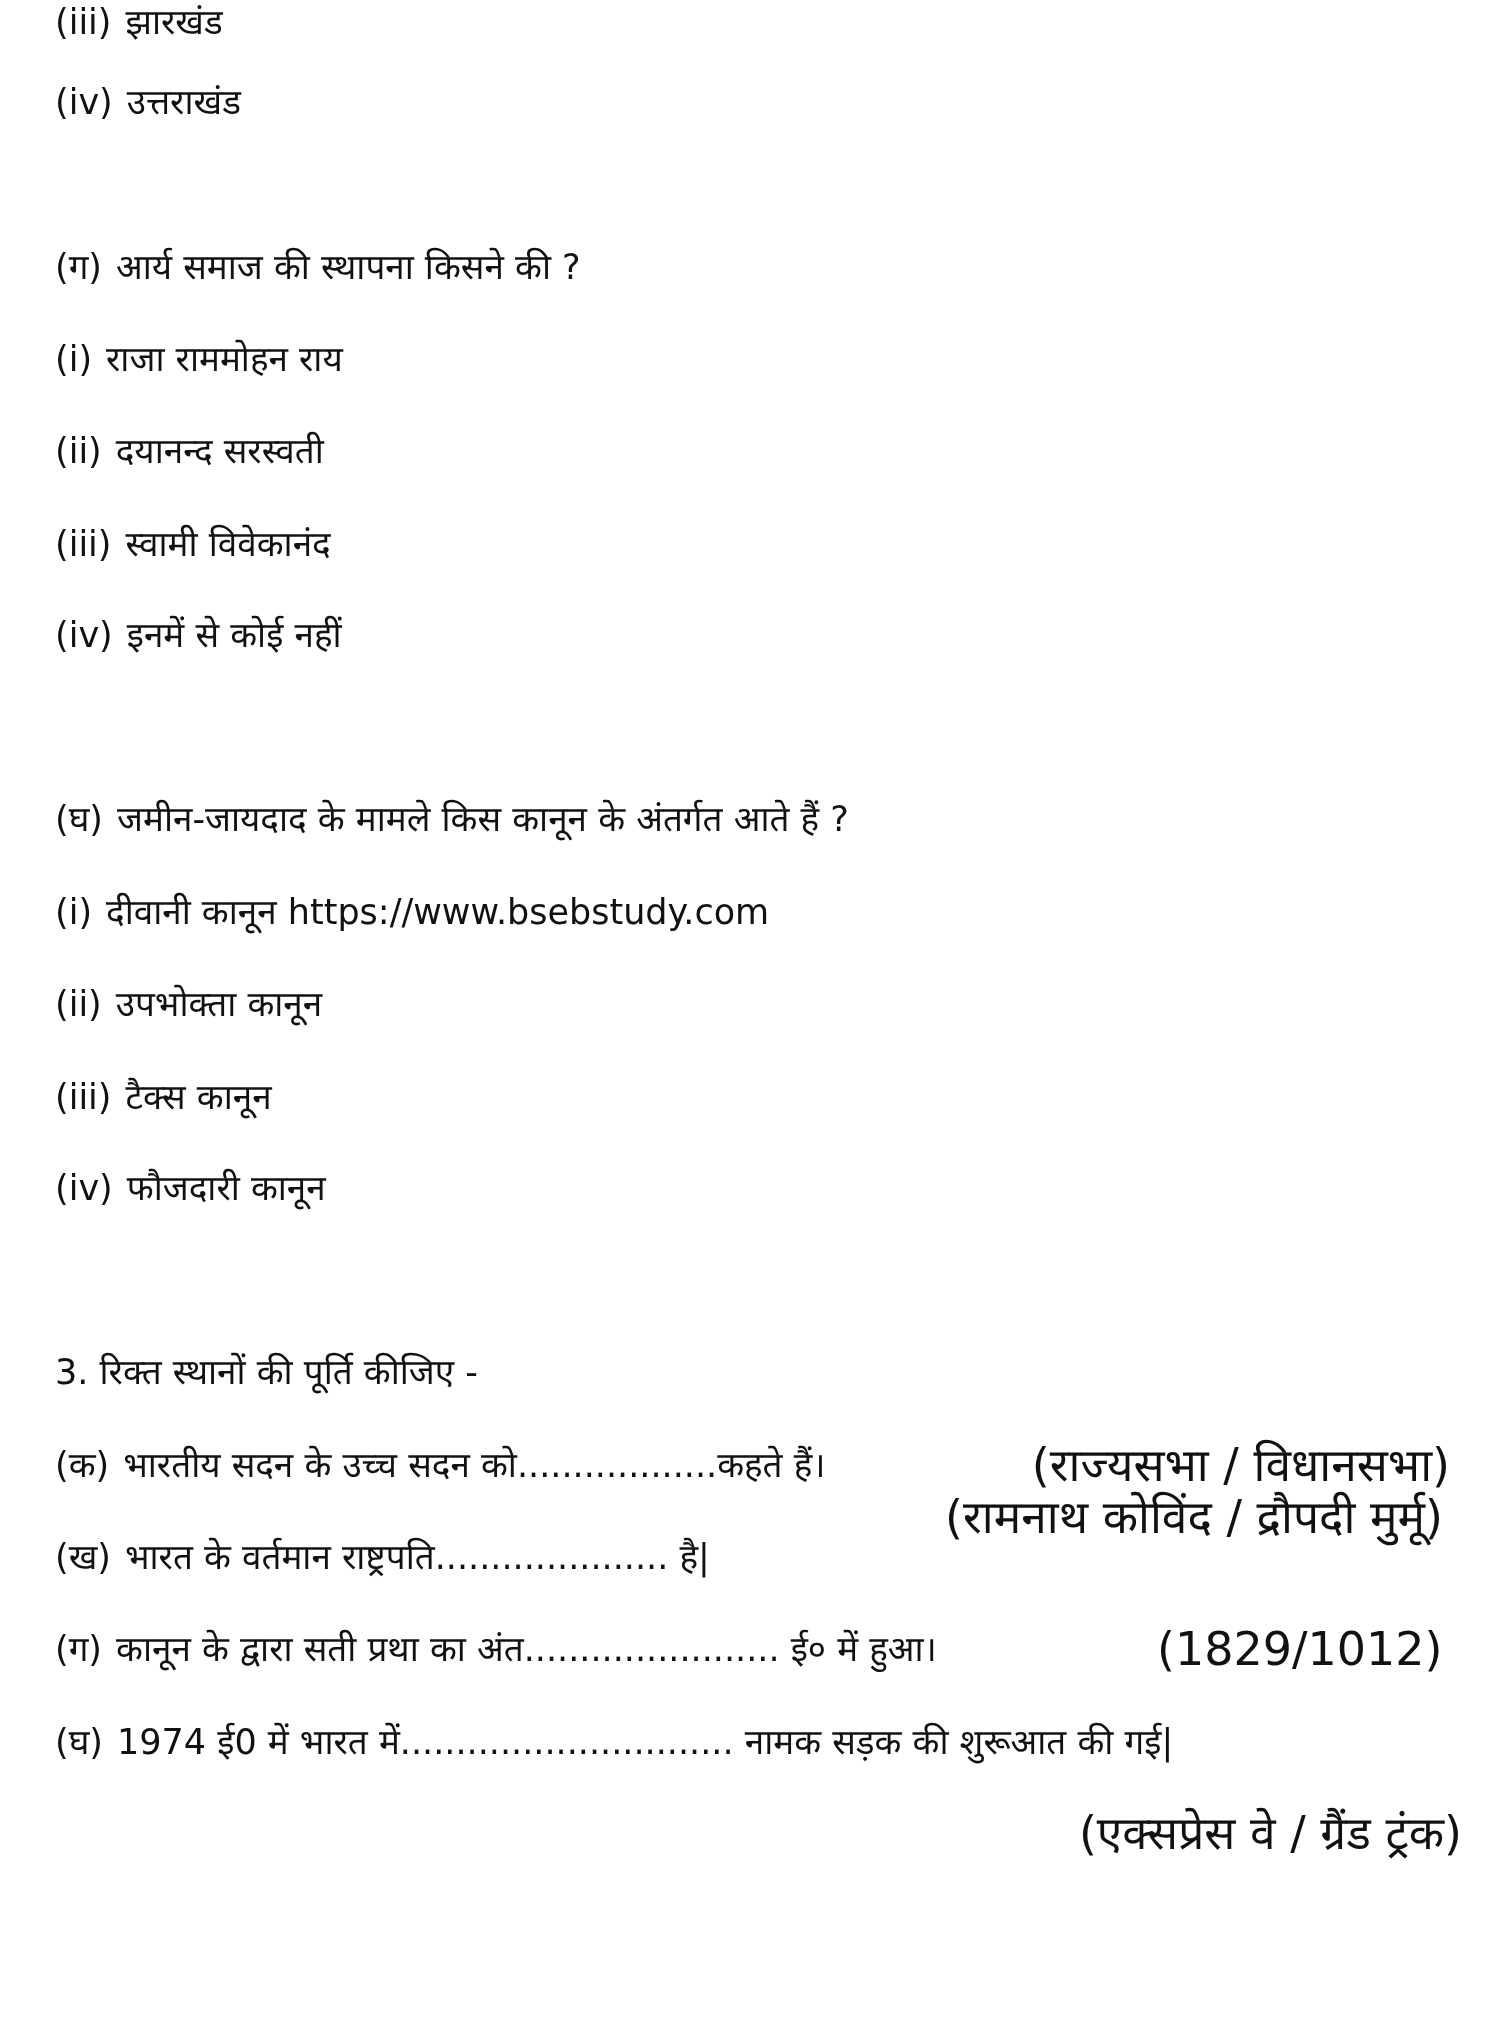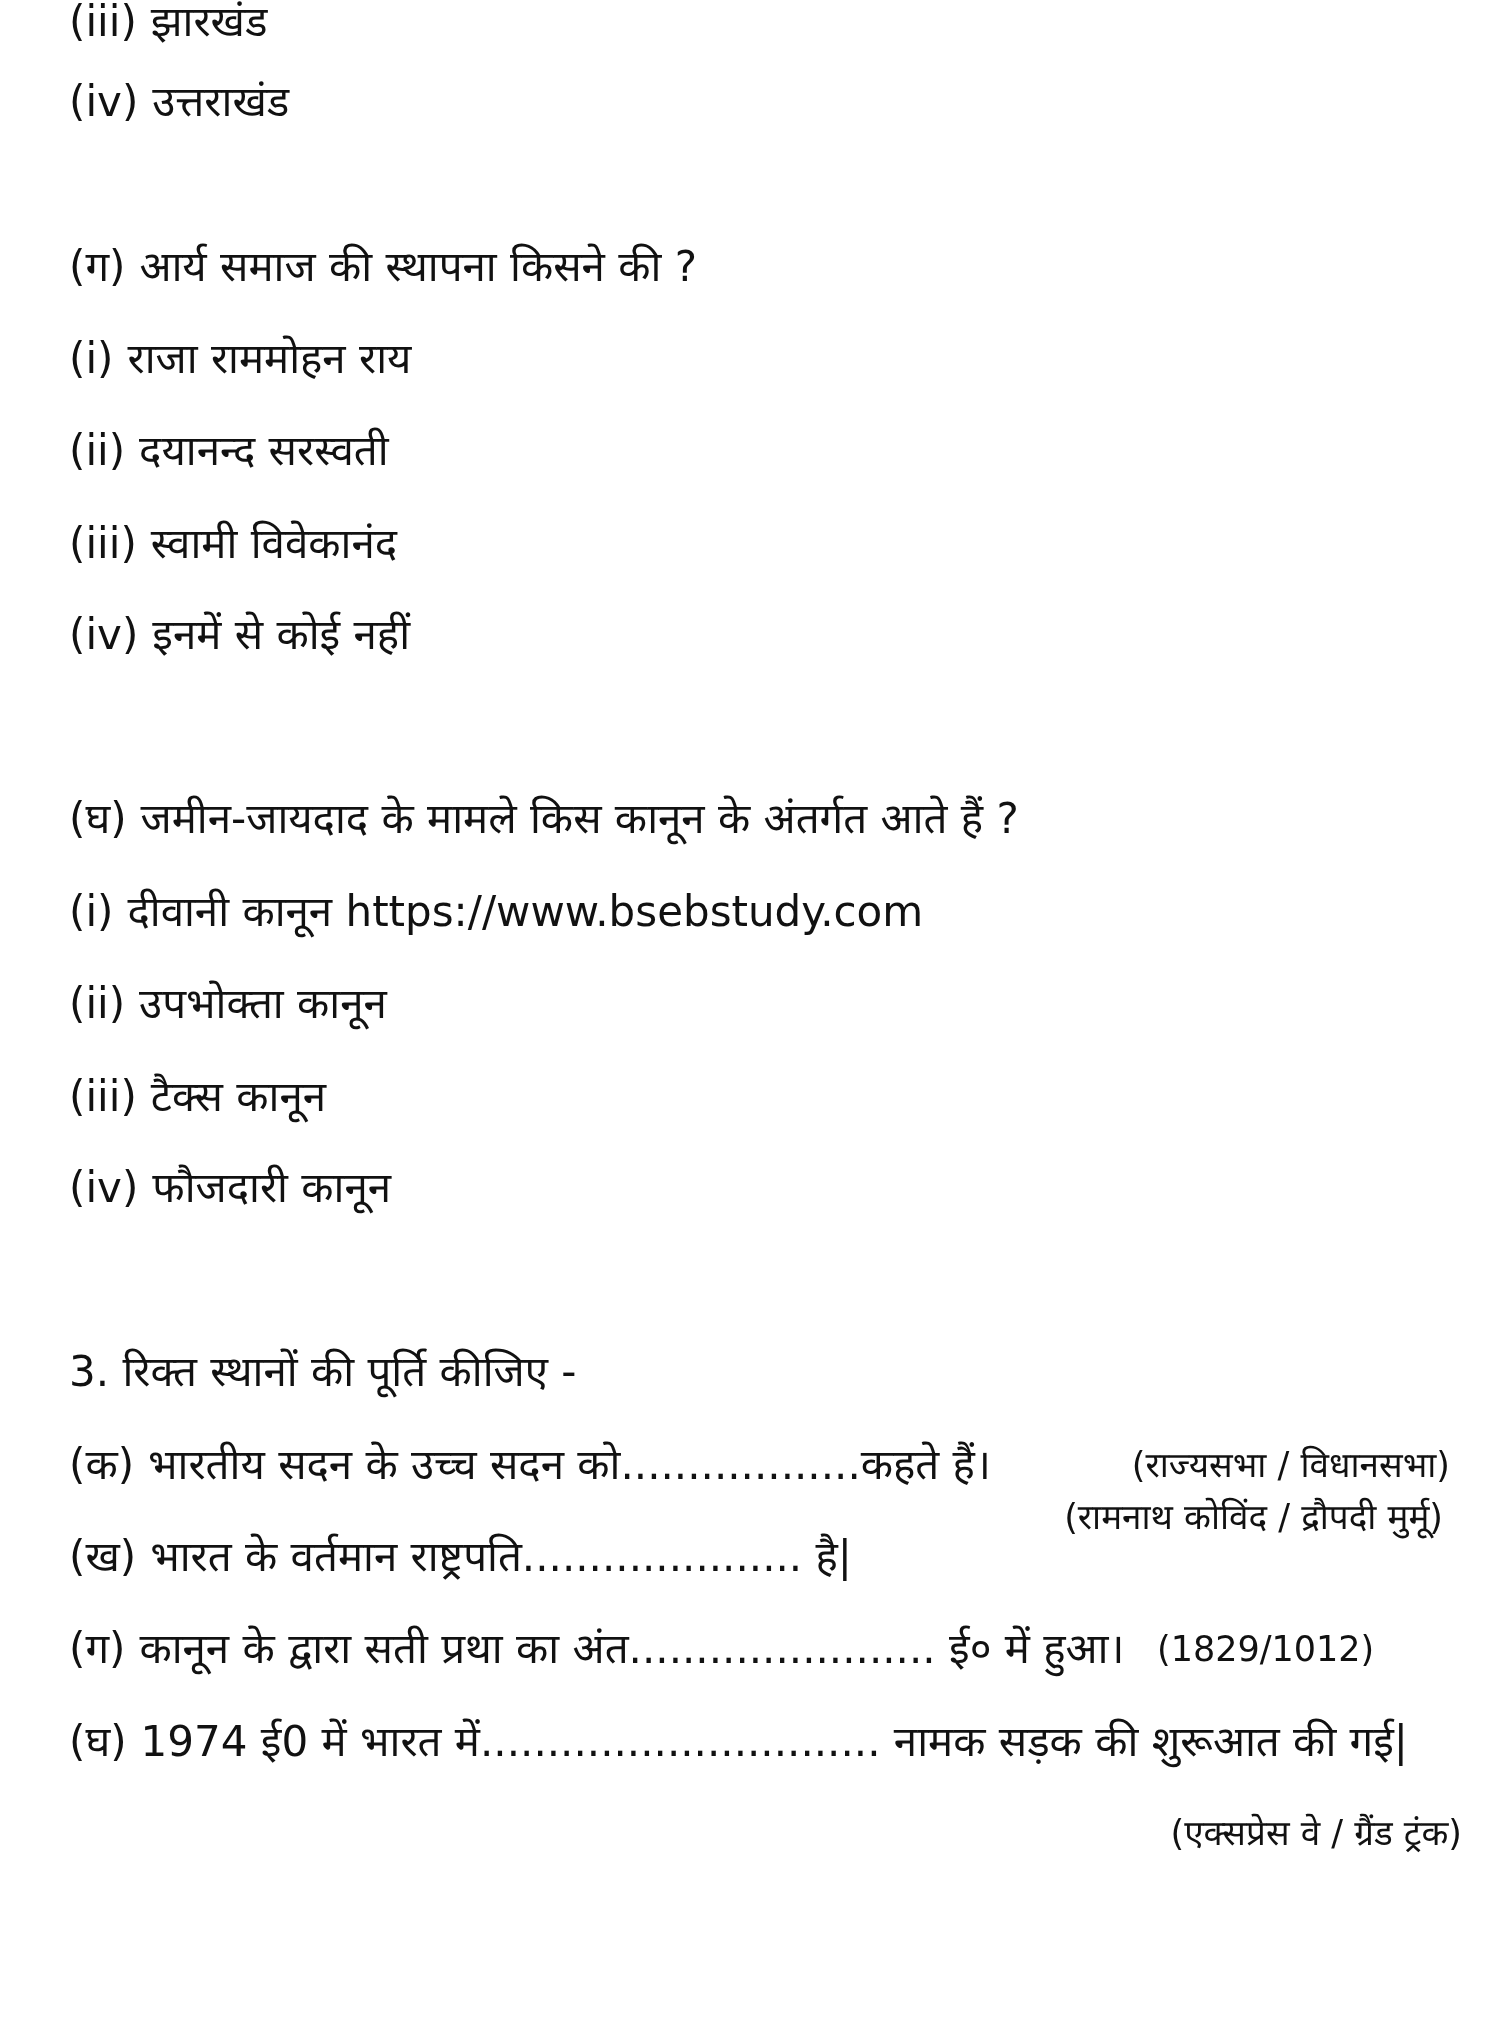--- a/index.html
+++ b/index.html
@@ -1,19 +1,19 @@
 <!DOCTYPE html>
 <html><head>
 <meta charset="utf-8">
 <style>
   html, body { margin:0; padding:0; background:#ffffff; }
   body { width:1505px; height:2034px; position:relative; overflow:hidden;
          font-family:"DejaVu Sans", sans-serif; color:#111111; }
-  .line { position:absolute; left:69px; font-size:42px; line-height:44px; white-space:nowrap;text-align:center; }
-  .right { position:absolute; white-space:nowrap; font-size:35px; line-height:44px; }
+  .line { position:absolute; left:55px; font-size:35px; line-height:44px; white-space:nowrap;text-align:center; }
+  .right { position:absolute; white-space:nowrap; font-size:46px; line-height:44px; }
   .opt-label { margin-right:14px; }
 </style>
 </head>
 <body>
 
 <div>
 
   <div class="line" style="top:0px"><span class="opt-label">(iii)</span><span>झारखंड</span></div>
   <div class="line" style="top:80px"><span class="opt-label">(iv)</span><span>उत्तराखंड</span></div>
 

